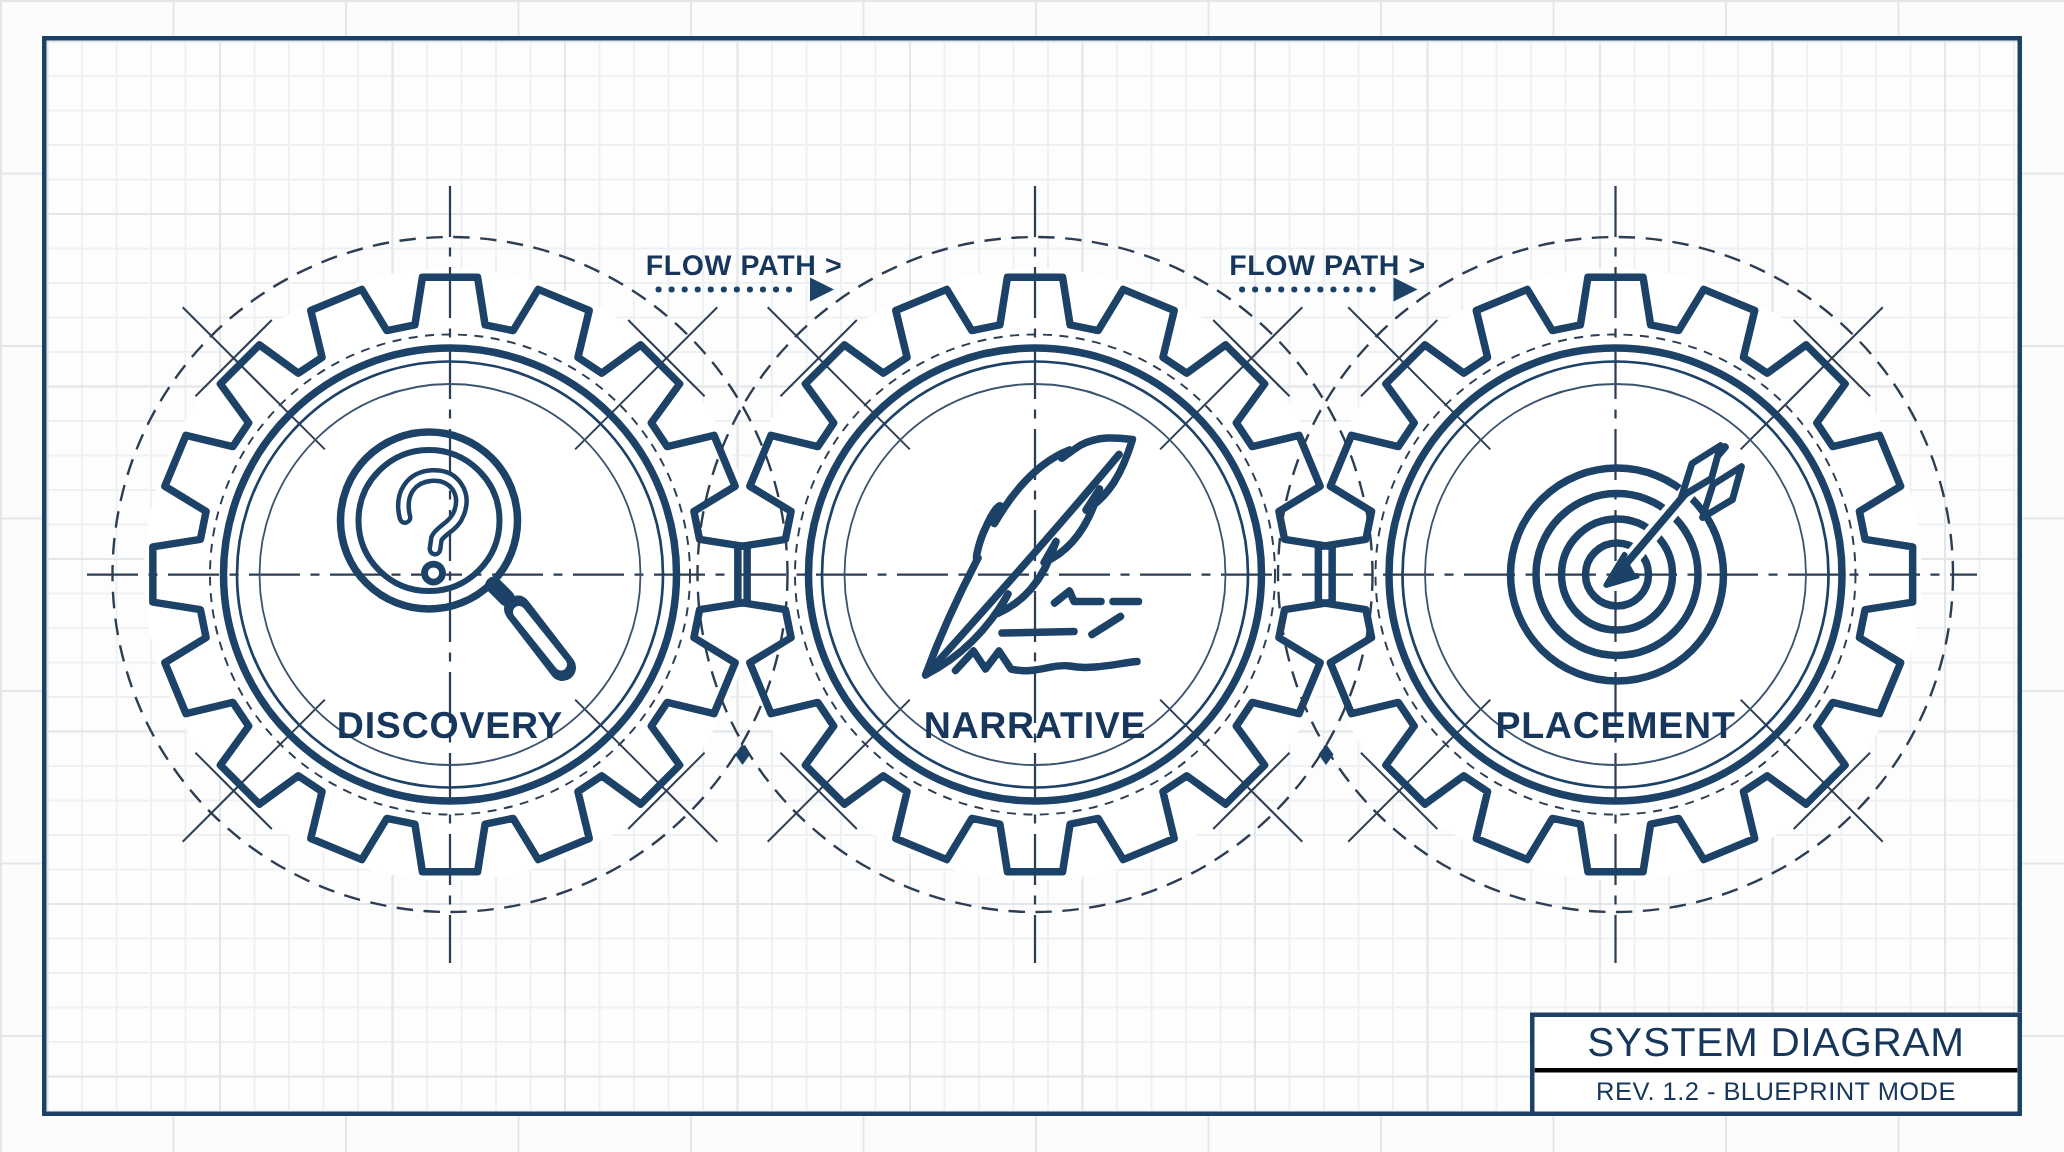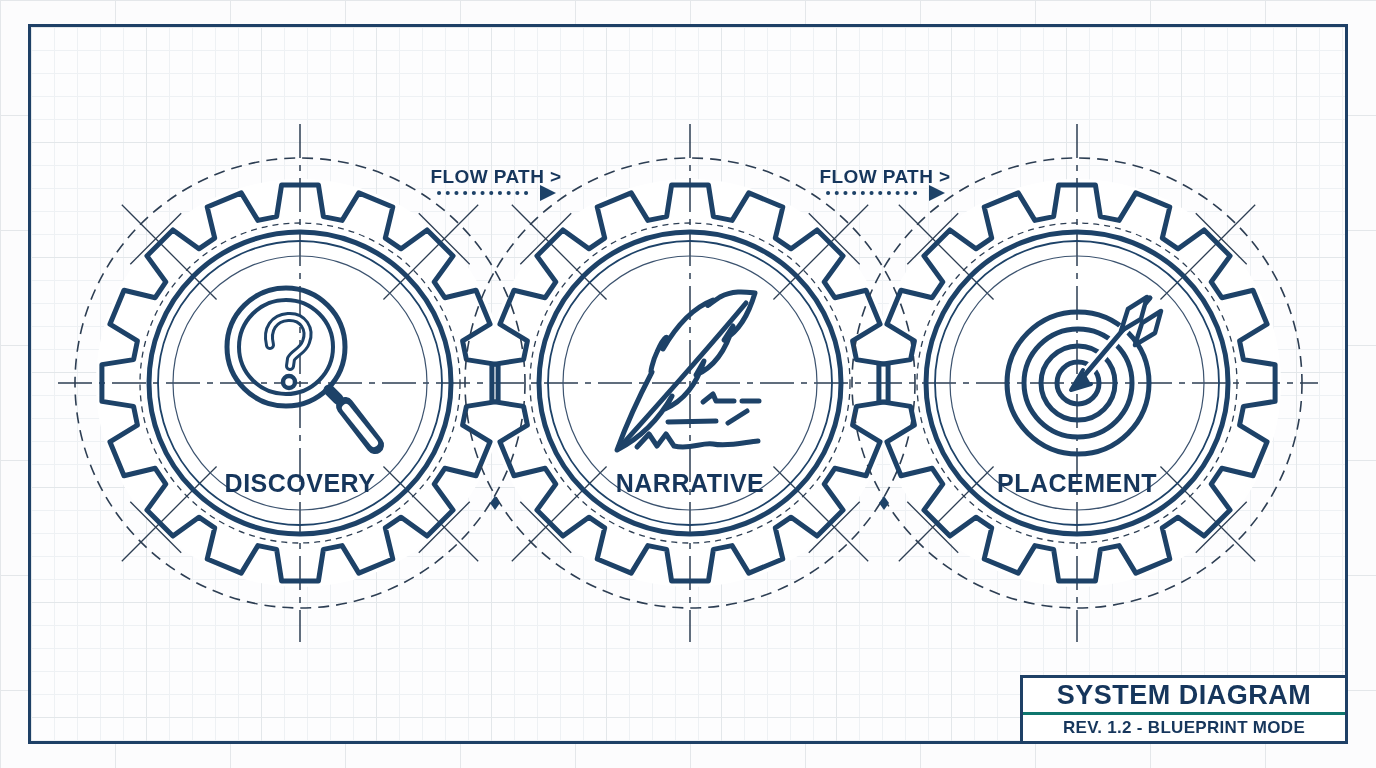--- a/index.html
+++ b/index.html
@@ -26,26 +26,26 @@
   #diagram{position:absolute;left:0;top:0;}
   .gear-label{font-weight:700;font-size:25px;letter-spacing:.5px;fill:#16365c;}
   .flow-label{font-weight:700;font-size:19px;letter-spacing:.4px;fill:#16365c;}
   #title-block{
     position:absolute;right:28px;bottom:24px;width:328px;height:69px;
     box-sizing:border-box;border:3px solid #1e4066;background:#ffffff;
     display:flex;flex-direction:column;color:#16365c;
   }
   #title-block .row1{
     flex:1.32;display:flex;align-items:center;justify-content:center;
-    font-size:27px;font-weight:700;letter-spacing:.5px;
-    border-bottom:3px solid #0f766e;
+    font-size:27px;font-weight:400;letter-spacing:.5px;
+    border-bottom:3px solid #000000;
   }
   #title-block .row2{
     flex:1;display:flex;align-items:center;justify-content:center;
-    font-size:17px;font-weight:700;letter-spacing:.3px;
+    font-size:17px;font-weight:400;letter-spacing:.3px;
   }
 </style>
 </head>
 <body>
 
 <div id="canvas">
   <div id="frame"></div>
 
   <svg id="diagram" width="1376" height="768" viewBox="0 0 1376 768">
 

